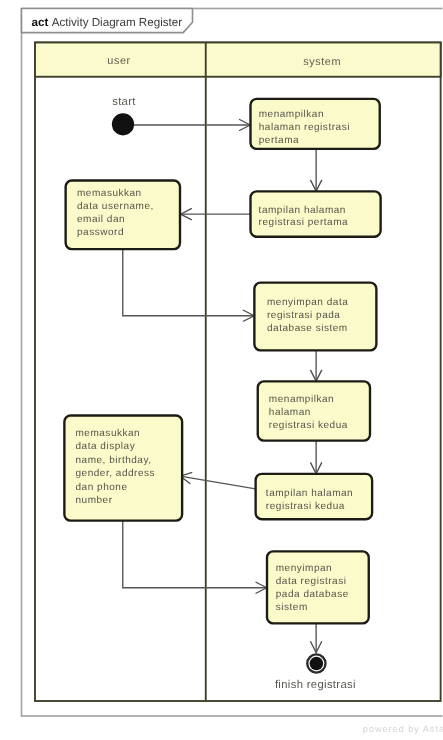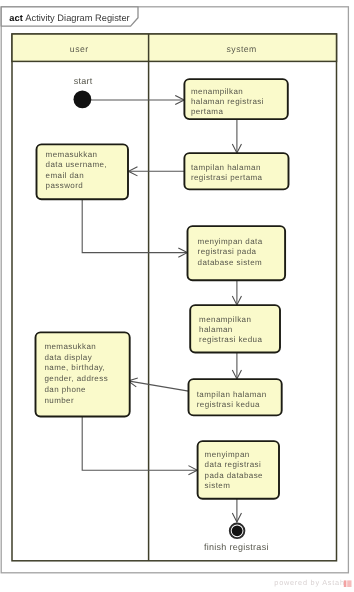--- a/index.html
+++ b/index.html
@@ -1,17 +1,17 @@
 <!DOCTYPE html>
 <html><head>
 <meta charset="utf-8">
 <style>
   html,body{margin:0;padding:0;background:#ffffff;-webkit-font-smoothing:antialiased;text-rendering:geometricPrecision;}
   body{width:354px;height:592px;font-family:"Liberation Sans",sans-serif;overflow:hidden;}
-  #stage{position:relative;width:339px;height:592px;background:#ffffff;}
+  #stage{position:relative;width:339px;height:592px;background:#ffffff;margin-left:16px;}
   #scene{position:absolute;left:0;top:0;}
   .nodetext{font-family:"Liberation Sans",sans-serif;font-size:8px;letter-spacing:0.42px;fill:#55554a;}
   .lanetext{font-family:"Liberation Sans",sans-serif;font-size:8.7px;letter-spacing:0.45px;fill:#5c5c4e;}
   .smalltext{font-family:"Liberation Sans",sans-serif;font-size:9px;letter-spacing:0.28px;fill:#56564c;}
   .frametitle{font-family:"Liberation Sans",sans-serif;font-size:9.3px;fill:#3a3a3a;}
   .frametitle .b{font-weight:bold;fill:#111111;}
   .wm{font-family:"Liberation Sans",sans-serif;font-size:7.3px;fill:#d9d2d2;letter-spacing:.78px;}
 </style>
 </head>
 <body>

